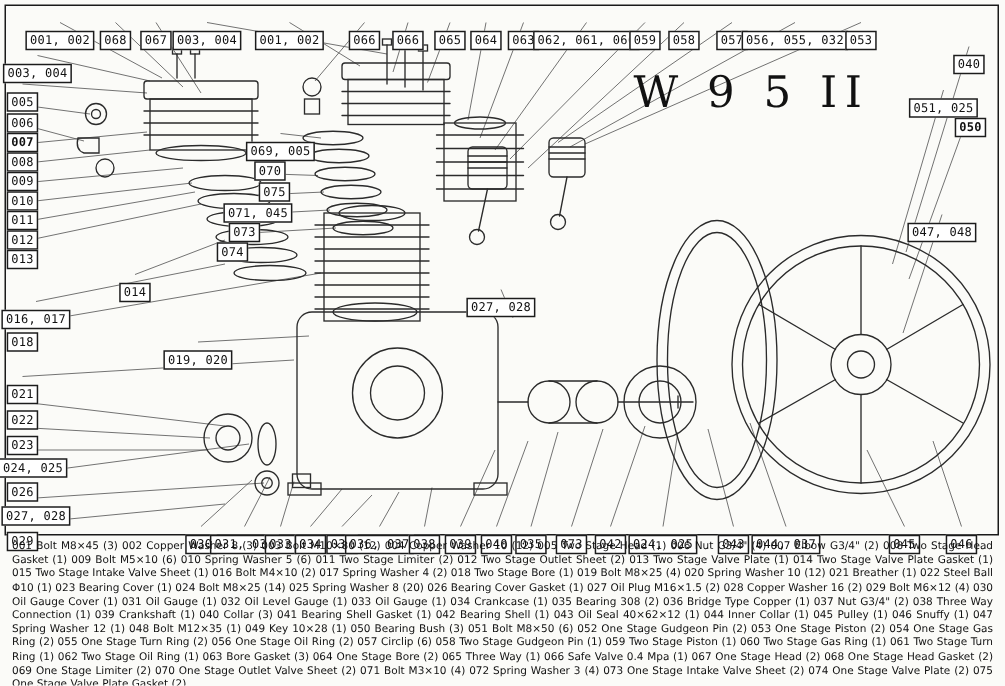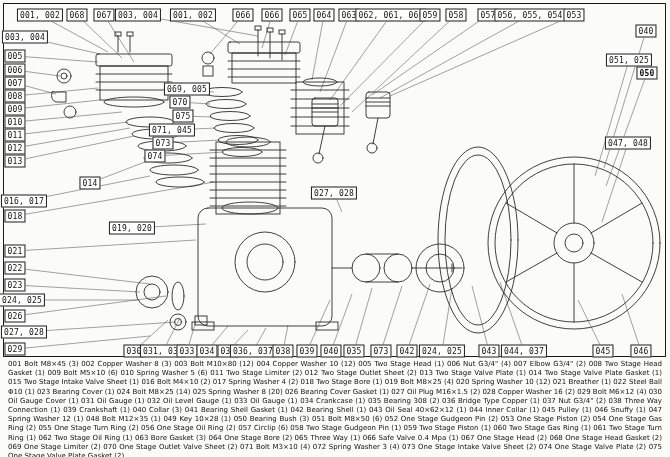--- a/index.html
+++ b/index.html
@@ -1,21 +1,21 @@
 <!DOCTYPE html>
 <html><head>
 <meta charset="utf-8">
 <style>
   *{margin:0;padding:0;box-sizing:border-box}
   html,body{width:670px;height:457px}
   body{background:#fbfbf8;font-family:"DejaVu Sans",sans-serif;position:relative;overflow:hidden}
   .page{position:absolute;inset:0}
   .frame{position:absolute;left:3px;top:3px;width:663px;height:354px;border:1px solid #1a1a1a}
   #diagram-svg{position:absolute;left:0;top:0}
-  #callout-layer{position:absolute;left:0;top:0;width:550px;height:360px}
+  #callout-layer{position:absolute;left:0;top:12px;width:550px;height:360px}
   .callout{position:absolute;transform:translate(-50%,-50%);border:1px solid #1c1c1c;background:#fff;
            font-family:"DejaVu Sans Mono",monospace;font-size:8px;line-height:9px;padding:1px 2px;
            white-space:nowrap;letter-spacing:.2px;color:#111}
   .title{position:absolute;left:416px;top:44px;width:170px;text-align:center;
          font-family:"DejaVu Serif",serif;font-size:29px;letter-spacing:5px;color:#111}
   .parts{position:absolute;left:8px;right:8px;top:360px;height:94px;font-size:7px;line-height:9.2px;
          text-align:justify;color:#111;font-family:"DejaVu Sans",sans-serif}
 </style>
 </head>
 <body>
@@ -255,30 +255,30 @@
       <div class="callout" style="left: 193px; top: 15px;">001, 002</div>
       <div class="callout" style="left: 243px; top: 15px;">066</div>
       <div class="callout" style="left: 272px; top: 15px;">066</div>
       <div class="callout" style="left: 300px; top: 15px;">065</div>
       <div class="callout" style="left: 324px; top: 15px;">064</div>
       <div class="callout" style="left: 349px; top: 15px;">063</div>
       <div class="callout" style="left: 391px; top: 15px;">062, 061, 060</div>
       <div class="callout" style="left: 430px; top: 15px;">059</div>
       <div class="callout" style="left: 456px; top: 15px;">058</div>
       <div class="callout" style="left: 488px; top: 15px;">057</div>
-      <div class="callout" style="left: 530px; top: 15px;">056, 055, 054</div>
+      <div class="callout" style="left: 530px; top: 15px;">056, 055, 032</div>
       <div class="callout" style="left: 574px; top: 15px;">053</div>
       <div class="callout" style="left: 646px; top: 31px;">040</div>
       <div class="callout" style="left: 629px; top: 60px;">051, 025</div>
       <div class="callout" style="left: 647px; top: 73px; font-weight: bold;">050</div>
       <div class="callout" style="left: 628px; top: 143px;">047, 048</div>
       <div class="callout" style="left: 25px; top: 37px;">003, 004</div>
       <div class="callout" style="left: 15px; top: 56px;">005</div>
       <div class="callout" style="left: 15px; top: 70px;">006</div>
-      <div class="callout" style="left: 15px; top: 83px;">007</div>
+      <div class="callout" style="left: 15px; top: 83px; font-weight: bold;">007</div>
       <div class="callout" style="left: 15px; top: 96px;">008</div>
       <div class="callout" style="left: 15px; top: 109px;">009</div>
       <div class="callout" style="left: 15px; top: 122px;">010</div>
       <div class="callout" style="left: 15px; top: 135px;">011</div>
       <div class="callout" style="left: 15px; top: 148px;">012</div>
       <div class="callout" style="left: 15px; top: 161px;">013</div>
       <div class="callout" style="left: 90px; top: 183px;">014</div>
       <div class="callout" style="left: 24px; top: 201px;">016, 017</div>
       <div class="callout" style="left: 15px; top: 216px;">018</div>
       <div class="callout" style="left: 132px; top: 228px;">019, 020</div>
@@ -308,16 +308,17 @@
       <div class="callout" style="left: 354px; top: 351px;">035</div>
       <div class="callout" style="left: 381px; top: 351px;">073</div>
       <div class="callout" style="left: 407px; top: 351px;">042</div>
       <div class="callout" style="left: 442px; top: 351px;">024, 025</div>
       <div class="callout" style="left: 489px; top: 351px;">043</div>
       <div class="callout" style="left: 524px; top: 351px;">044, 037</div>
       <div class="callout" style="left: 603px; top: 351px;">045</div>
       <div class="callout" style="left: 641px; top: 351px;">046</div>
     </div>
 
+  <div class="title">W 9 5 II</div>
 
   <div class="parts">001 Bolt M8×45 (3) 002 Copper Washer 8 (3) 003 Bolt M10×80 (12) 004 Copper Washer 10 (12) 005 Two Stage Head (1) 006 Nut G3/4" (4) 007 Elbow G3/4" (2) 008 Two Stage Head Gasket (1) 009 Bolt M5×10 (6) 010 Spring Washer 5 (6) 011 Two Stage Limiter (2) 012 Two Stage Outlet Sheet (2) 013 Two Stage Valve Plate (1) 014 Two Stage Valve Plate Gasket (1) 015 Two Stage Intake Valve Sheet (1) 016 Bolt M4×10 (2) 017 Spring Washer 4 (2) 018 Two Stage Bore (1) 019 Bolt M8×25 (4) 020 Spring Washer 10 (12) 021 Breather (1) 022 Steel Ball Φ10 (1) 023 Bearing Cover (1) 024 Bolt M8×25 (14) 025 Spring Washer 8 (20) 026 Bearing Cover Gasket (1) 027 Oil Plug M16×1.5 (2) 028 Copper Washer 16 (2) 029 Bolt M6×12 (4) 030 Oil Gauge Cover (1) 031 Oil Gauge (1) 032 Oil Level Gauge (1) 033 Oil Gauge (1) 034 Crankcase (1) 035 Bearing 308 (2) 036 Bridge Type Copper (1) 037 Nut G3/4" (2) 038 Three Way Connection (1) 039 Crankshaft (1) 040 Collar (3) 041 Bearing Shell Gasket (1) 042 Bearing Shell (1) 043 Oil Seal 40×62×12 (1) 044 Inner Collar (1) 045 Pulley (1) 046 Snuffy (1) 047 Spring Washer 12 (1) 048 Bolt M12×35 (1) 049 Key 10×28 (1) 050 Bearing Bush (3) 051 Bolt M8×50 (6) 052 One Stage Gudgeon Pin (2) 053 One Stage Piston (2) 054 One Stage Gas Ring (2) 055 One Stage Turn Ring (2) 056 One Stage Oil Ring (2) 057 Circlip (6) 058 Two Stage Gudgeon Pin (1) 059 Two Stage Piston (1) 060 Two Stage Gas Ring (1) 061 Two Stage Turn Ring (1) 062 Two Stage Oil Ring (1) 063 Bore Gasket (3) 064 One Stage Bore (2) 065 Three Way (1) 066 Safe Valve 0.4 Mpa (1) 067 One Stage Head (2) 068 One Stage Head Gasket (2) 069 One Stage Limiter (2) 070 One Stage Outlet Valve Sheet (2) 071 Bolt M3×10 (4) 072 Spring Washer 3 (4) 073 One Stage Intake Valve Sheet (2) 074 One Stage Valve Plate (2) 075 One Stage Valve Plate Gasket (2)</div>
 
 </div>
 
 </body></html>

